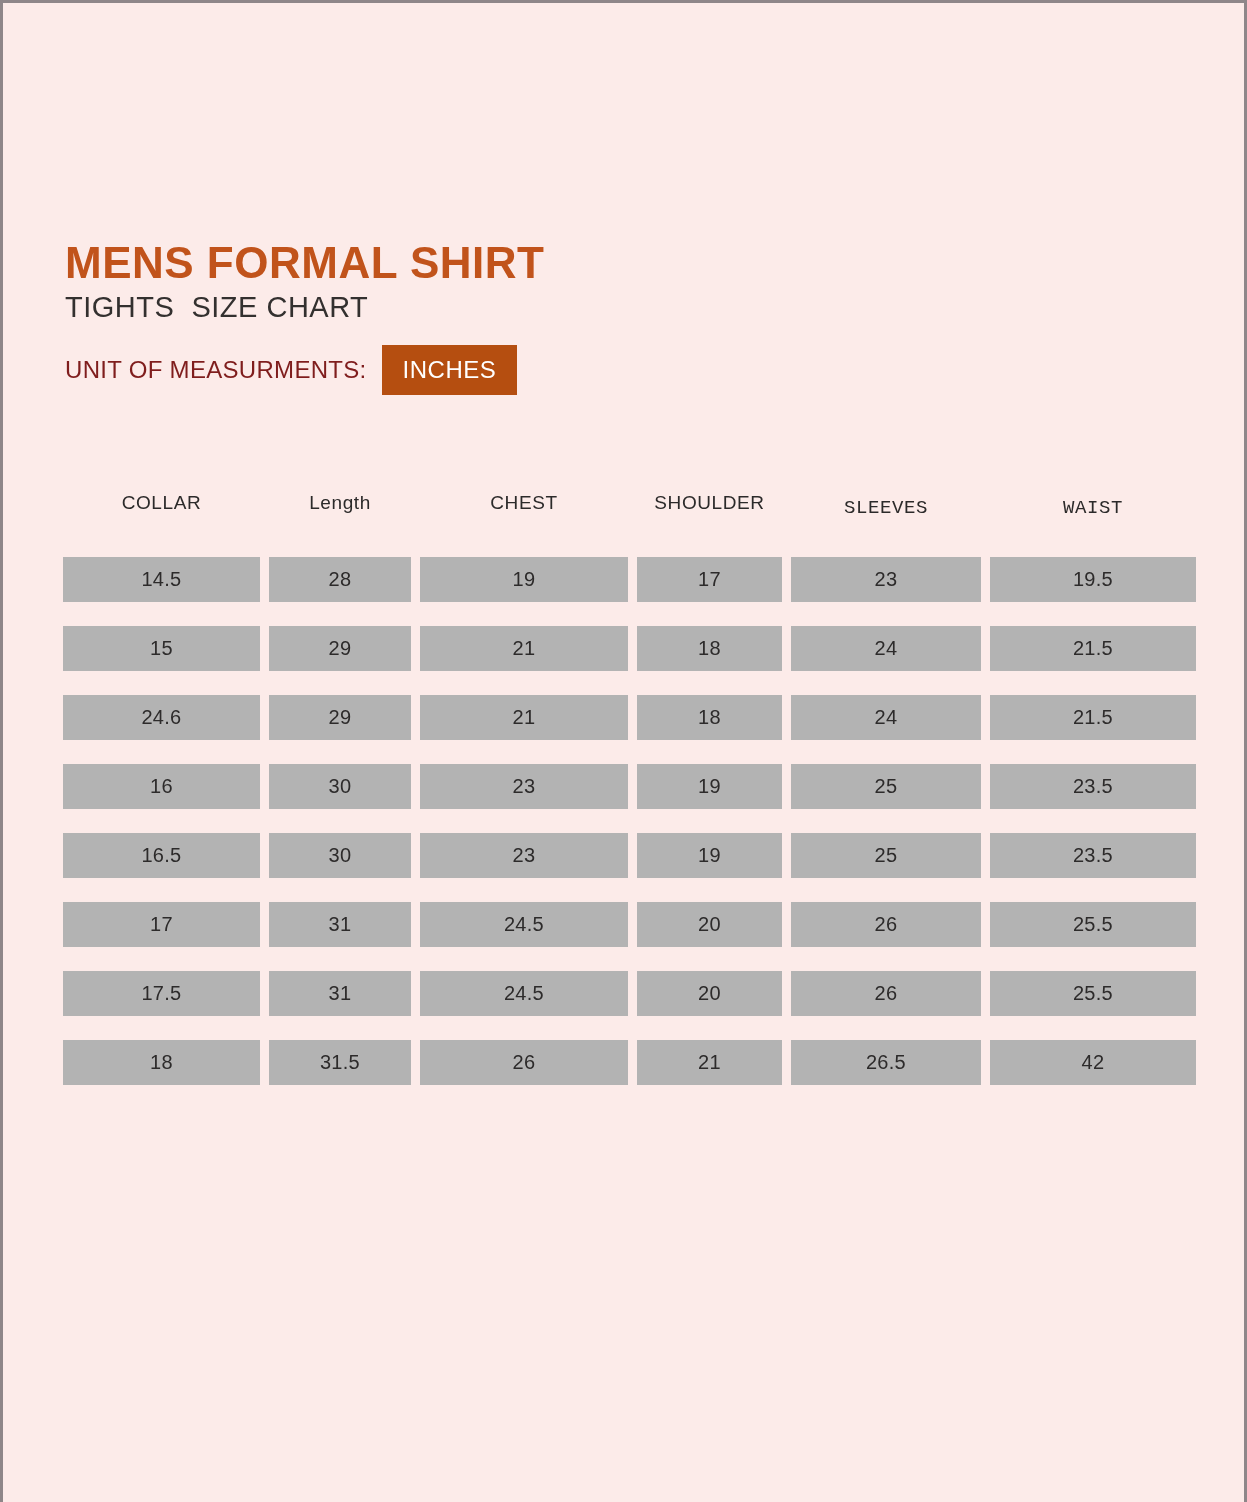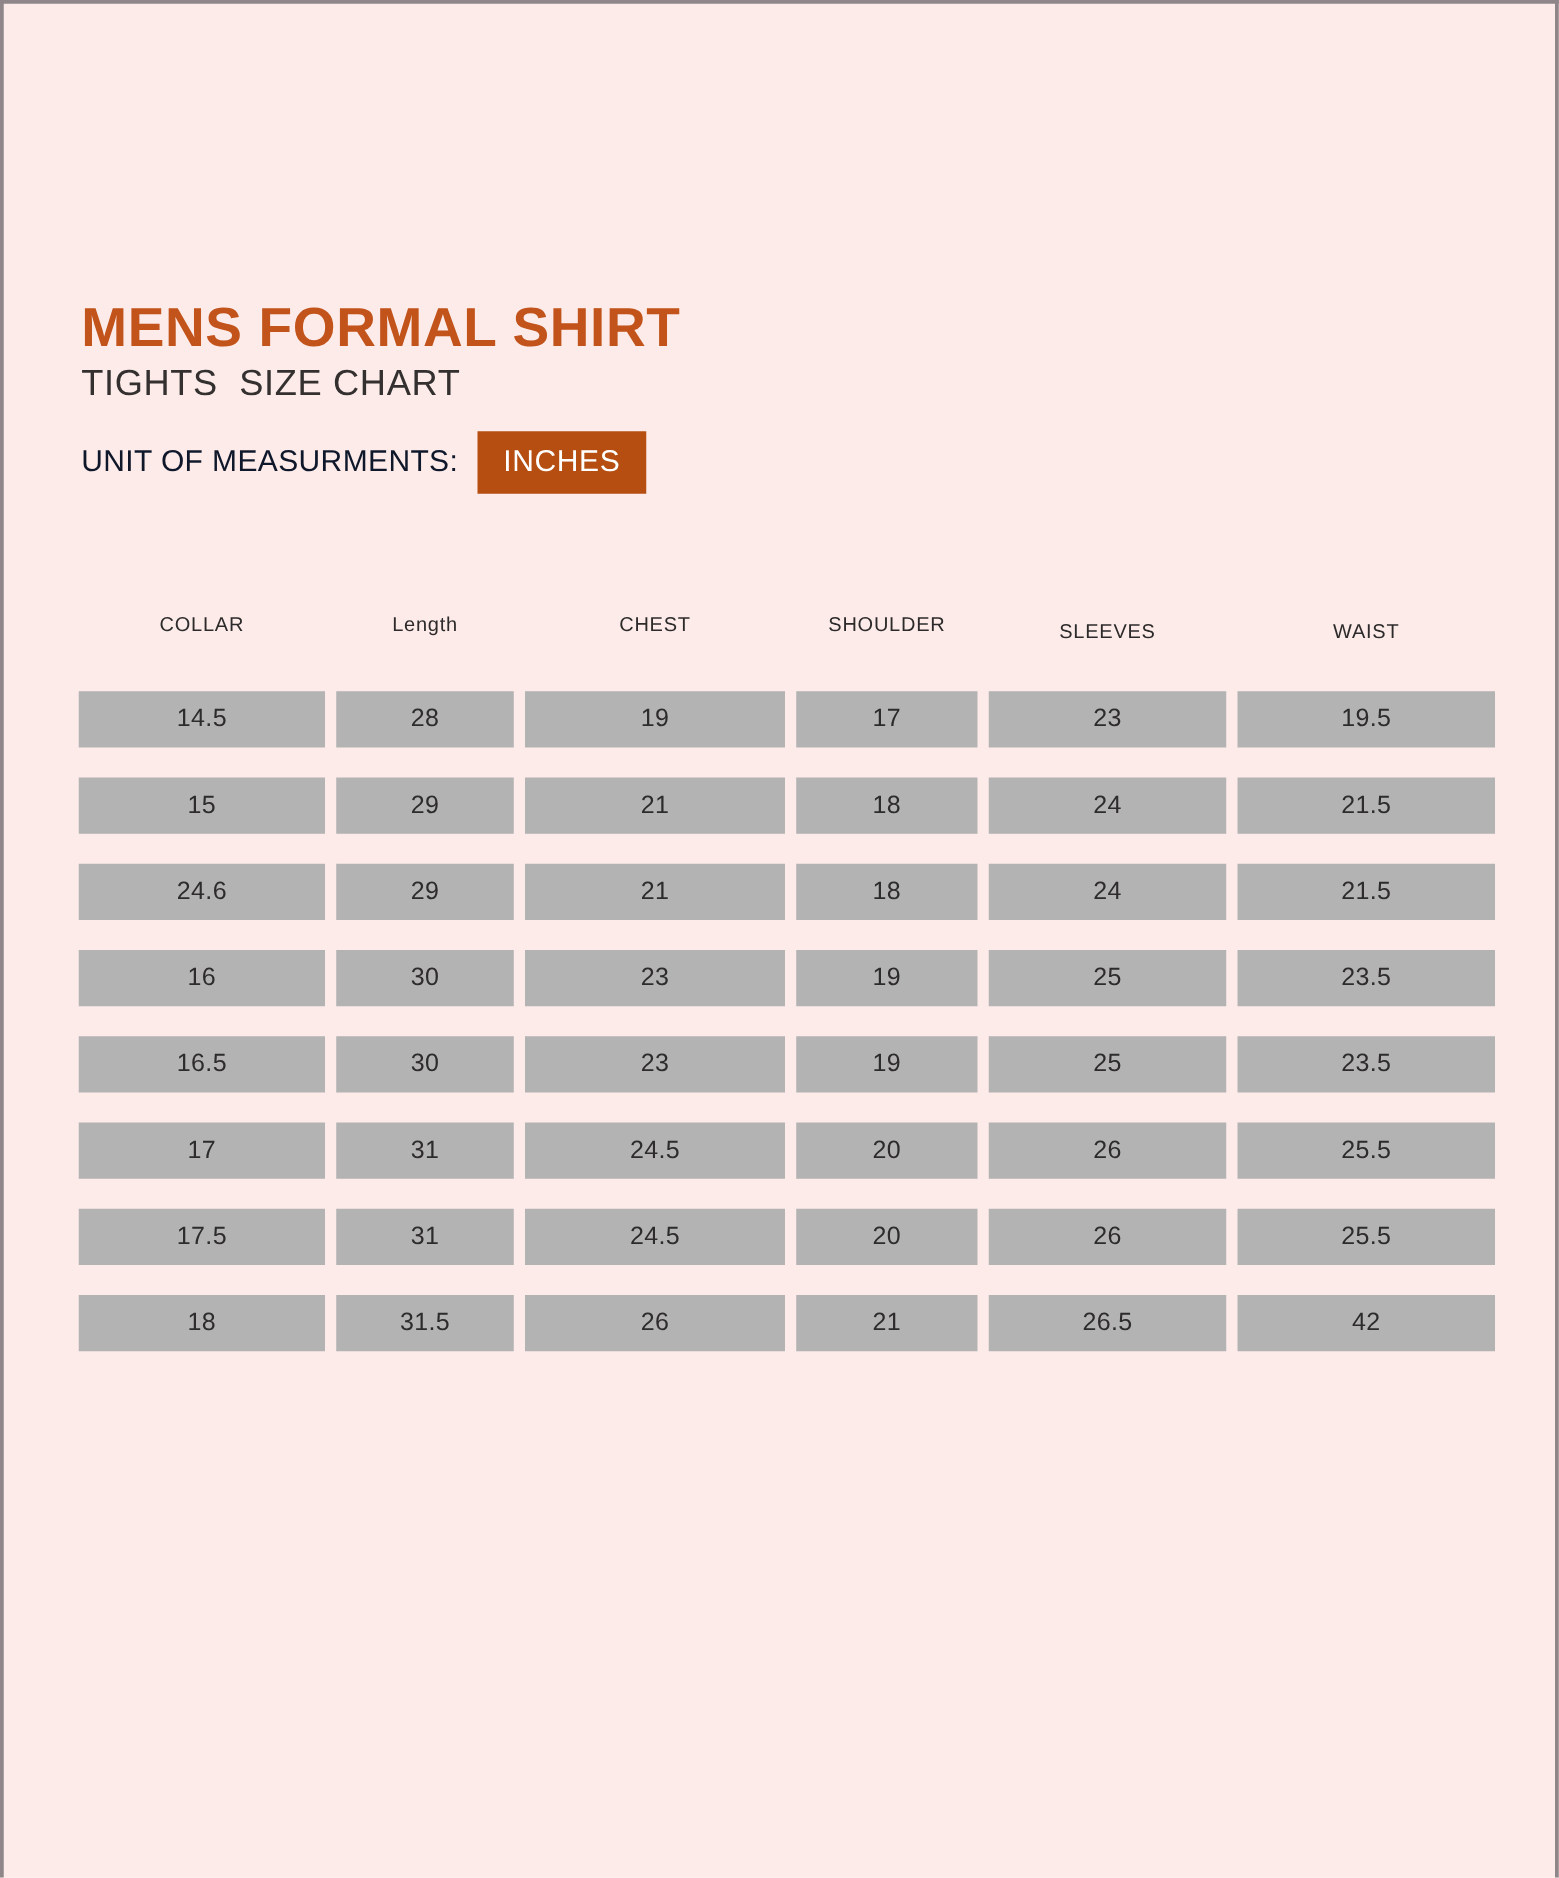--- a/index.html
+++ b/index.html
@@ -44,21 +44,21 @@
     letter-spacing: 0.5px;
     white-space: pre;
   }
   .unit-row {
     margin-top: 21px;
     display: flex;
     align-items: center;
   }
   .unit-label {
     font-size: 24px;
-    color: #0f172a;
+    color: #7f1d1d;
     letter-spacing: 0.3px;
     white-space: pre;
   }
   .unit-badge {
     margin-left: 15px;
     display: inline-flex;
     align-items: center;
     justify-content: center;
     background: #b54e10;
     color: #ffffff;
@@ -78,26 +78,27 @@
   .hdr-row, .data-row {
     display: grid;
     grid-template-columns: 197px 142px 208px 145px 190px 206px;
     column-gap: 9px;
   }
   .hdr-row {
     margin-bottom: 43px;
   }
   .hdr {
     text-align: center;
-    font-size: 16px;
+    font-size: 19px;
     color: #2c2a2a;
     letter-spacing: 0.6px;
   }
   .hdr:nth-child(5), .hdr:nth-child(6) {
     transform: translateY(5px);
+    font-family: Liberation Mono, monospace;
   }
   .data-row {
     margin-bottom: 24px;
   }
   .cell {
     height: 45px;
     background: #b3b3b3;
     display: flex;
     align-items: center;
     justify-content: center;

